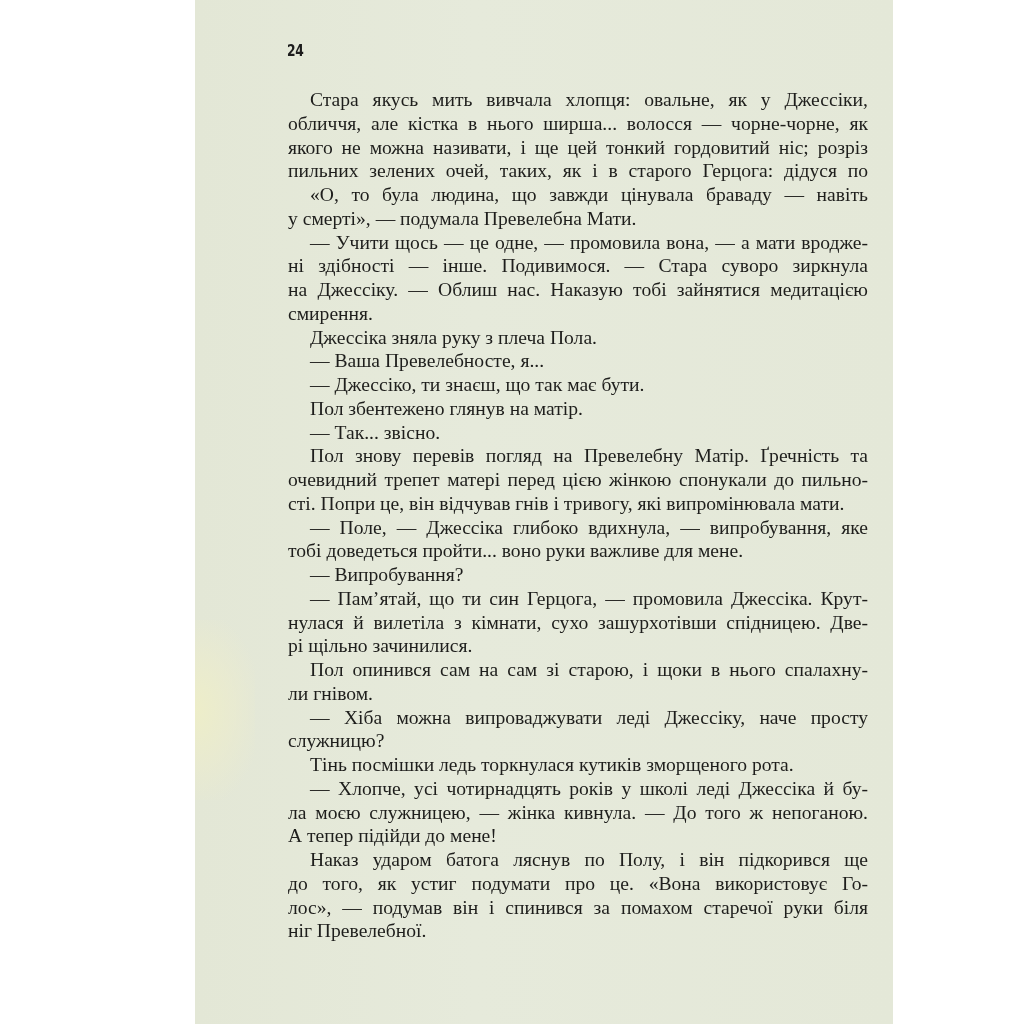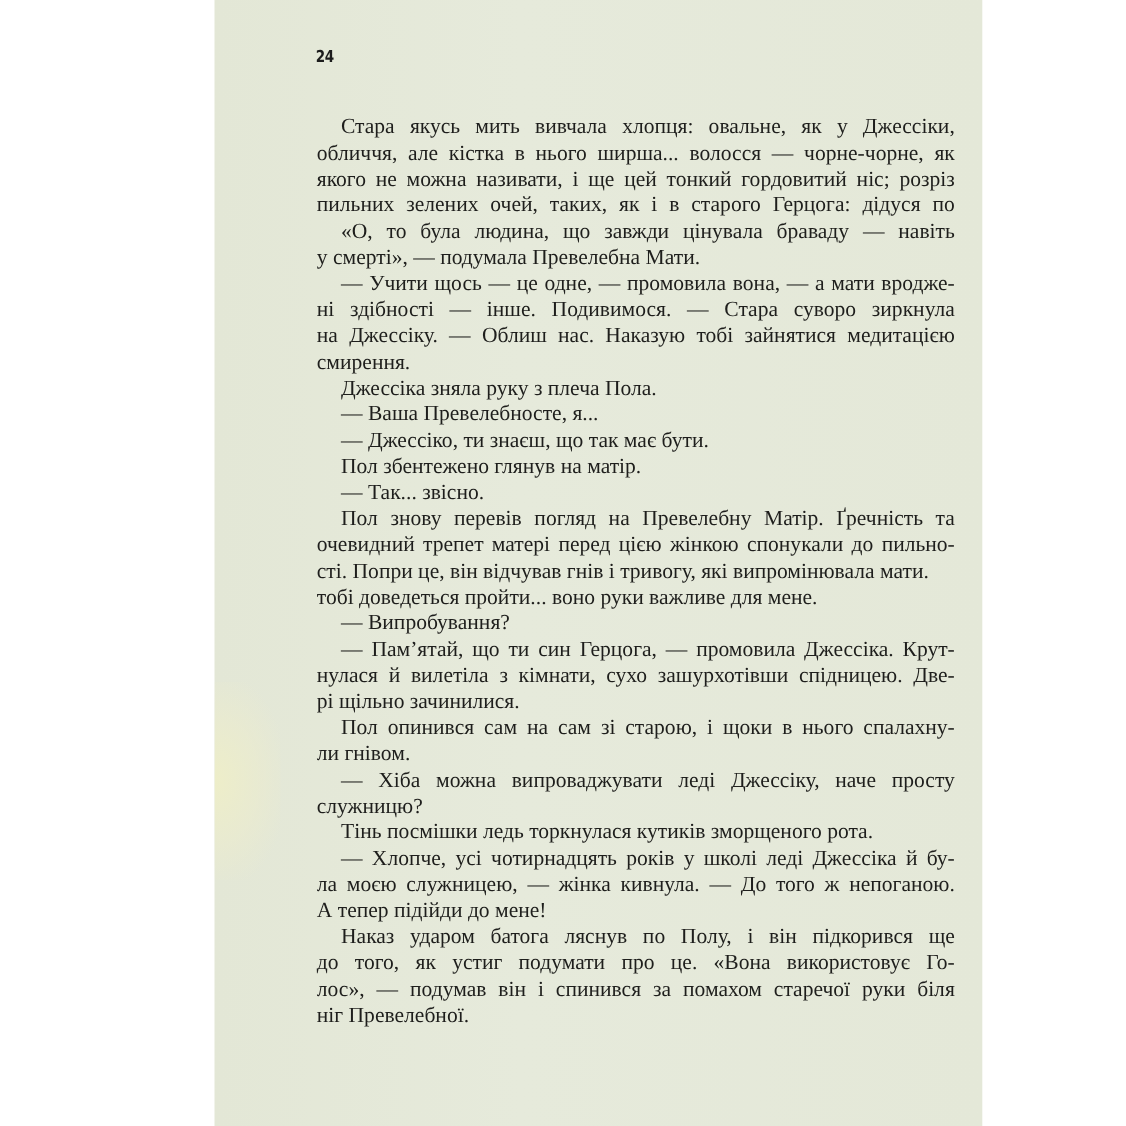--- a/index.html
+++ b/index.html
@@ -15,21 +15,21 @@
   .page .glow {
     position: absolute; left: 0; top: 620px; width: 60px; height: 180px;
     background: radial-gradient(ellipse at 0% 50%, rgba(238,238,200,0.95) 0%, rgba(236,236,205,0.6) 45%, rgba(228,232,216,0) 80%);
   }
   .page-number {
     position: absolute; left: 92px; top: 42px;
     font-family: "DejaVu Sans", sans-serif; font-weight: bold; font-size: 15px;
     color: #1c1c1c; letter-spacing: -0.5px; transform: scaleX(0.82); transform-origin: left top;
   }
   .text {
-    position: absolute; left: 93px; top: 104px; width: 580px;
+    position: absolute; left: 93px; top: 88px; width: 580px;
     font-family: "Liberation Serif", serif; font-size: 19.6px; line-height: 23.76px;
     color: #1e1e1c;
   }
   .line {
     display: block; white-space: nowrap; height: 23.76px;
     text-align: justify; text-align-last: justify;
   }
   .line.last { text-align-last: left; }
   .line.indent { padding-left: 22px; }
 </style>
@@ -51,20 +51,21 @@
       <span class="line">на Джессіку. — Облиш нас. Наказую тобі зайнятися медитацією</span>
       <span class="line last">смирення.</span>
       <span class="line indent last">Джессіка зняла руку з плеча Пола.</span>
       <span class="line indent last">— Ваша Превелебносте, я...</span>
       <span class="line indent last">— Джессіко, ти знаєш, що так має бути.</span>
       <span class="line indent last">Пол збентежено глянув на матір.</span>
       <span class="line indent last">— Так... звісно.</span>
       <span class="line indent">Пол знову перевів погляд на Превелебну Матір. Ґречність та</span>
       <span class="line">очевидний трепет матері перед цією жінкою спонукали до пильно-</span>
       <span class="line last">сті. Попри це, він відчував гнів і тривогу, які випромінювала мати.</span>
+      <span class="line indent">— Поле, — Джессіка глибоко вдихнула, — випробування, яке</span>
       <span class="line last">тобі доведеться пройти... воно руки важливе для мене.</span>
       <span class="line indent last">— Випробування?</span>
       <span class="line indent">— Пам’ятай, що ти син Герцога, — промовила Джессіка. Крут-</span>
       <span class="line">нулася й вилетіла з кімнати, сухо зашурхотівши спідницею. Две-</span>
       <span class="line last">рі щільно зачинилися.</span>
       <span class="line indent">Пол опинився сам на сам зі старою, і щоки в нього спалахну-</span>
       <span class="line last">ли гнівом.</span>
       <span class="line indent">— Хіба можна випроваджувати леді Джессіку, наче просту</span>
       <span class="line last">служницю?</span>
       <span class="line indent last">Тінь посмішки ледь торкнулася кутиків зморщеного рота.</span>

